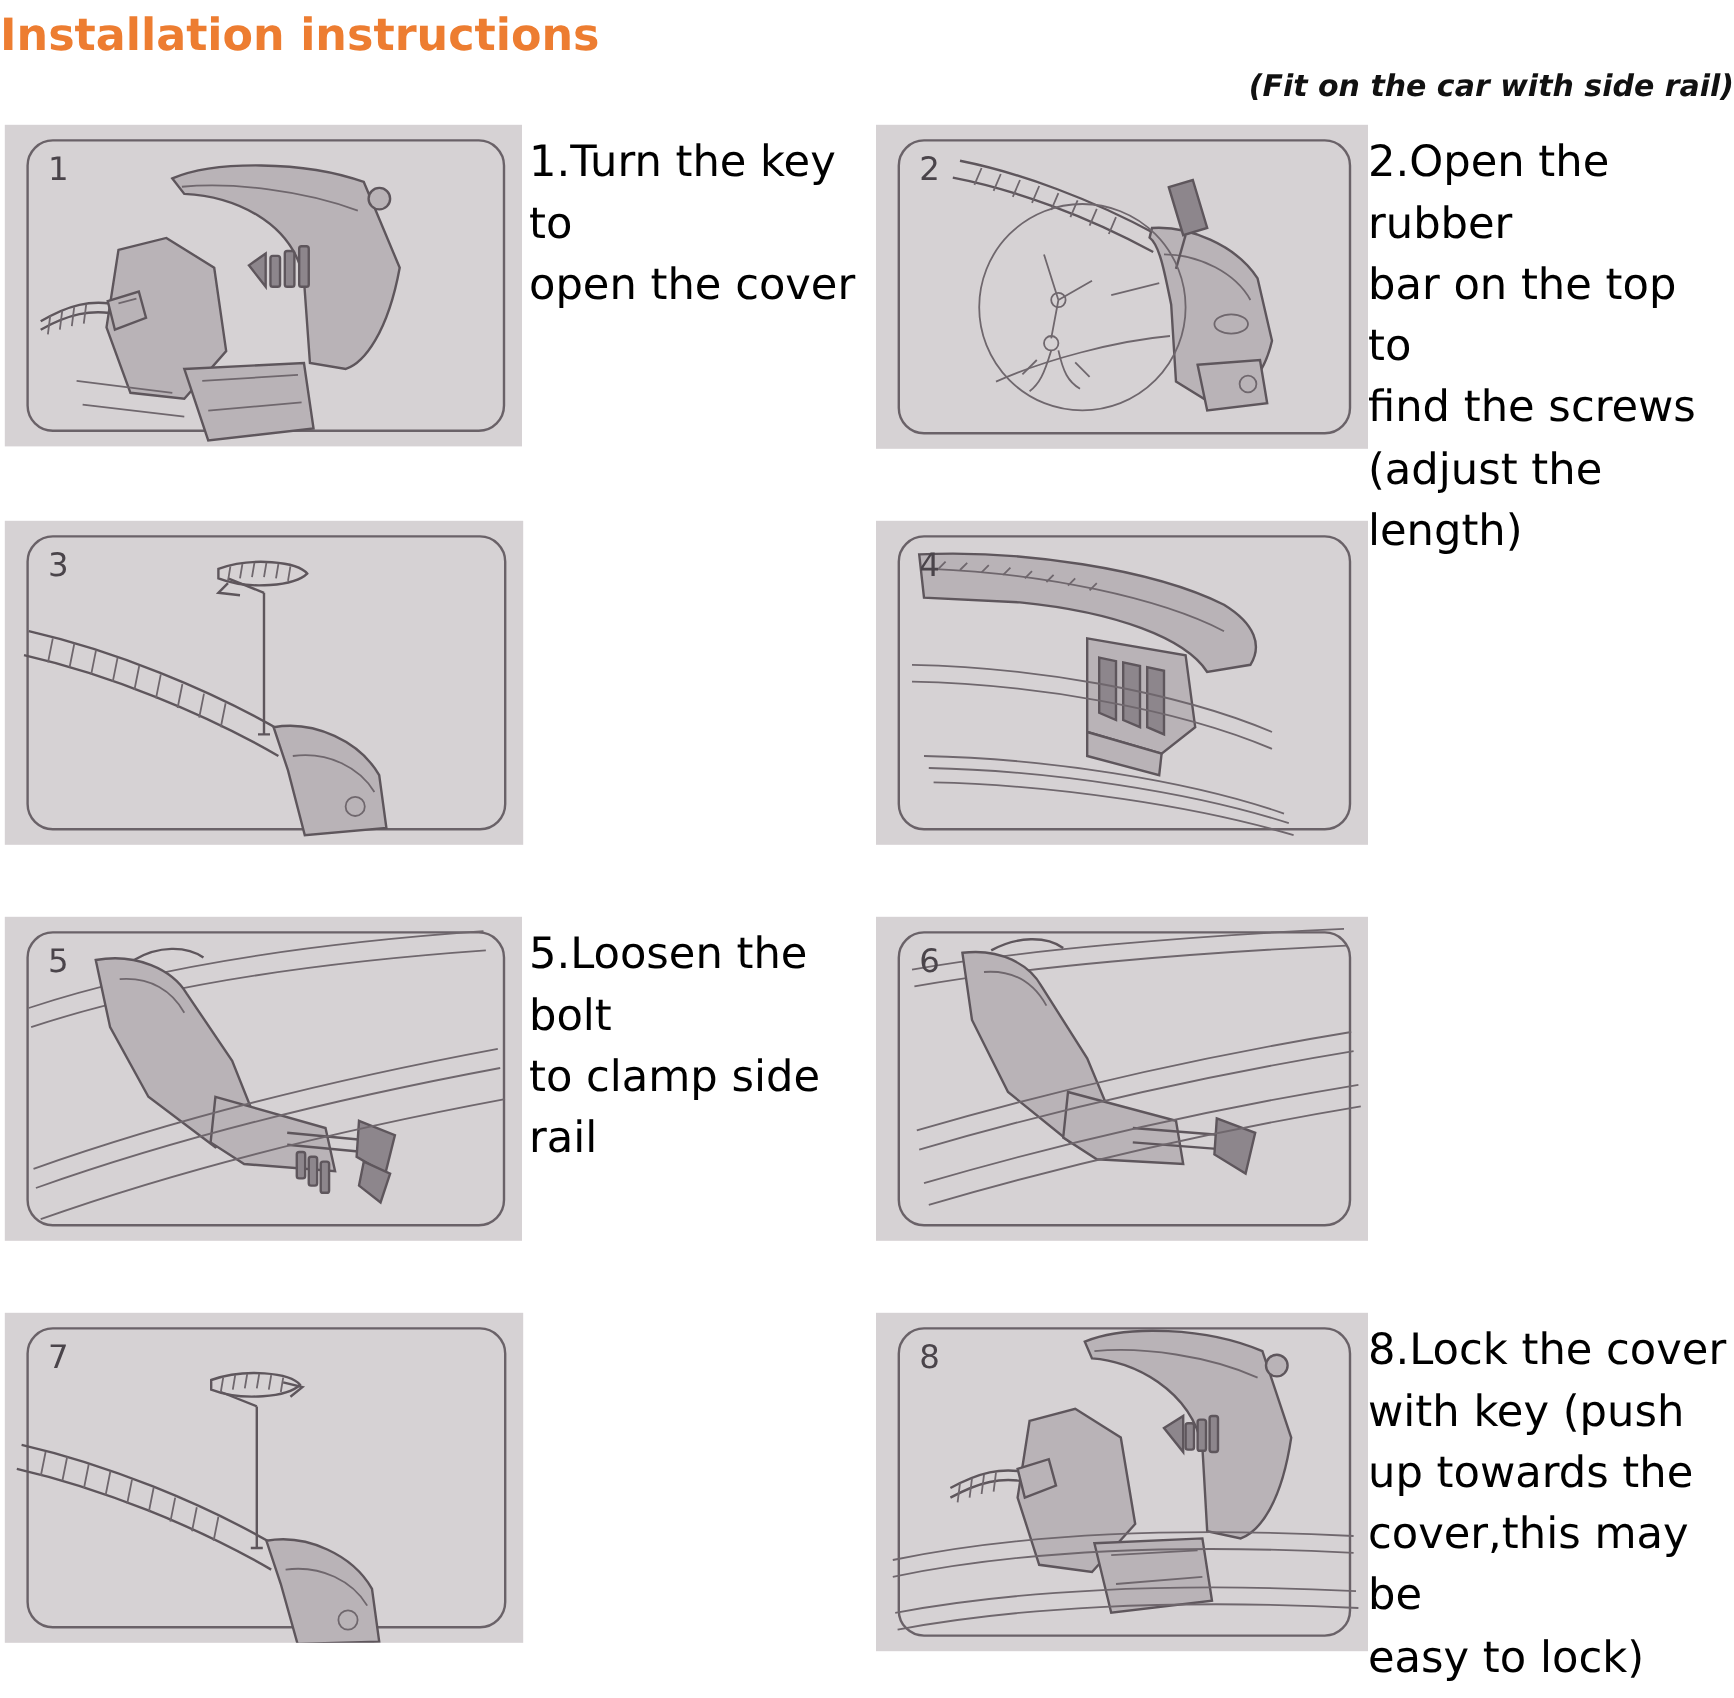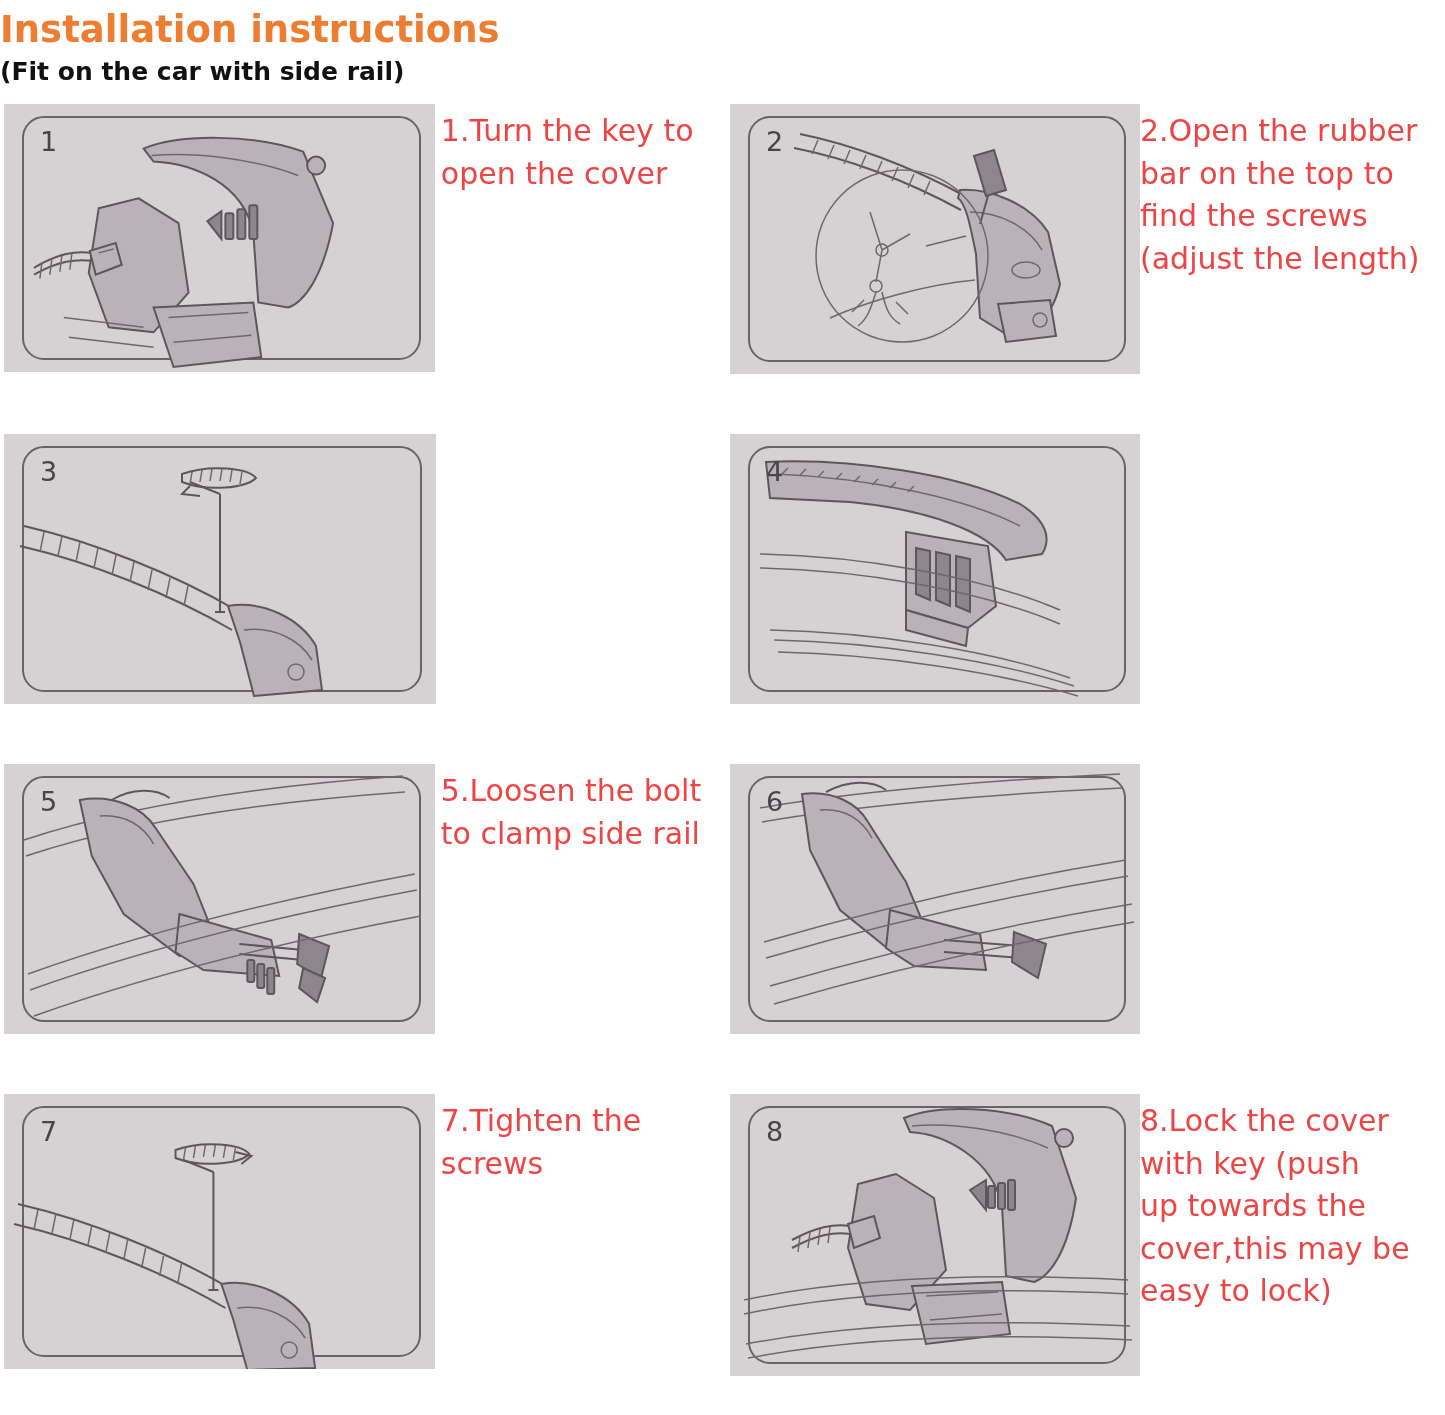--- a/index.html
+++ b/index.html
@@ -22,26 +22,27 @@
   }
   .title {
     color: #ED7D31;
     font-weight: bold;
     font-size: 37px;
     letter-spacing: 0px;
     margin: 8px 0 0 0;
     font-family: "DejaVu Sans", sans-serif;
   }
   .subtitle {
-    text-align: left;
+    text-align: right;
     color: #111111;
     font-weight: bold;
     font-size: 25px;
     margin: 6px 0 0 0;
     font-family: "DejaVu Sans", sans-serif;
+    font-style: italic;
   }
   .rows {
     margin-top: 18px;
   }
   .row {
     display: flex;
     align-items: flex-start;
     height: 330px;
   }
   .panel {
@@ -66,23 +67,23 @@
     color: #4a444a;
     font-family: "DejaVu Sans", sans-serif;
   }
   .panel svg {
     position: absolute;
     left: 0; top: 0;
     width: 100%;
     height: 100%;
   }
   .caption {
-    font-size: 30px;
+    font-size: 36px;
     line-height: 1.42;
-    color: #ef4444;
+    color: #000000;
     font-family: "DejaVu Sans", sans-serif;
     padding-top: 6px;
     white-space: pre-line;
   }
   
   .p-left { width: 432px; height: 270px; margin-left: 4px; }
   .cap-left { width: 290px; margin-left: 6px; }
   
   .p-right { width: 410px; height: 270px; margin-left: 0px; }
   .cap-right { width: 300px; margin-left: 0; }
@@ -278,21 +279,20 @@
             <circle cx="286" cy="256" r="8" class="thin"></circle>
             <path class="sketch" d="M210 78 L210 196"></path>
             <path class="sketch" d="M210 78 L180 66"></path>
             <path class="sketch" d="M205 196 L215 196"></path>
             <path class="sketch" d="M172 56 C200 46 238 50 246 60 C236 70 198 74 172 64 Z"></path>
             <path class="thin" d="M182 54 L180 66 M192 52 L190 64 M202 51 L200 63 M212 51 L210 63 M222 52 L220 64 M232 54 L230 66"></path>
             <path class="sketch" d="M238 70 L248 62 L232 58"></path>
           </svg>
           <div class="num">7</div>
         </div>
-        <div class="caption cap-left">7.Tighten the screws</div>
       </div>
       <div class="col-right">
         <div class="panel p-right">
           <div class="inner-frame"></div>
           <svg viewBox="0 0 410 282" preserveAspectRatio="none">
             <path class="sketch-fill" d="M174 24 C208 10 276 12 322 32 L346 104 C338 158 320 182 304 188 L276 182 L272 112 C262 64 214 40 180 38 Z"></path>
             <path class="thin" d="M182 32 C222 28 278 36 318 54"></path>
             <circle cx="334" cy="44" r="9" class="sketch-fill"></circle>
             <path class="sketch-fill" d="M128 90 L166 80 L204 104 L216 176 L180 216 L136 210 L118 154 Z"></path>
             <path class="sketch-fill" d="M182 192 L272 188 L280 240 L196 250 Z"></path>

